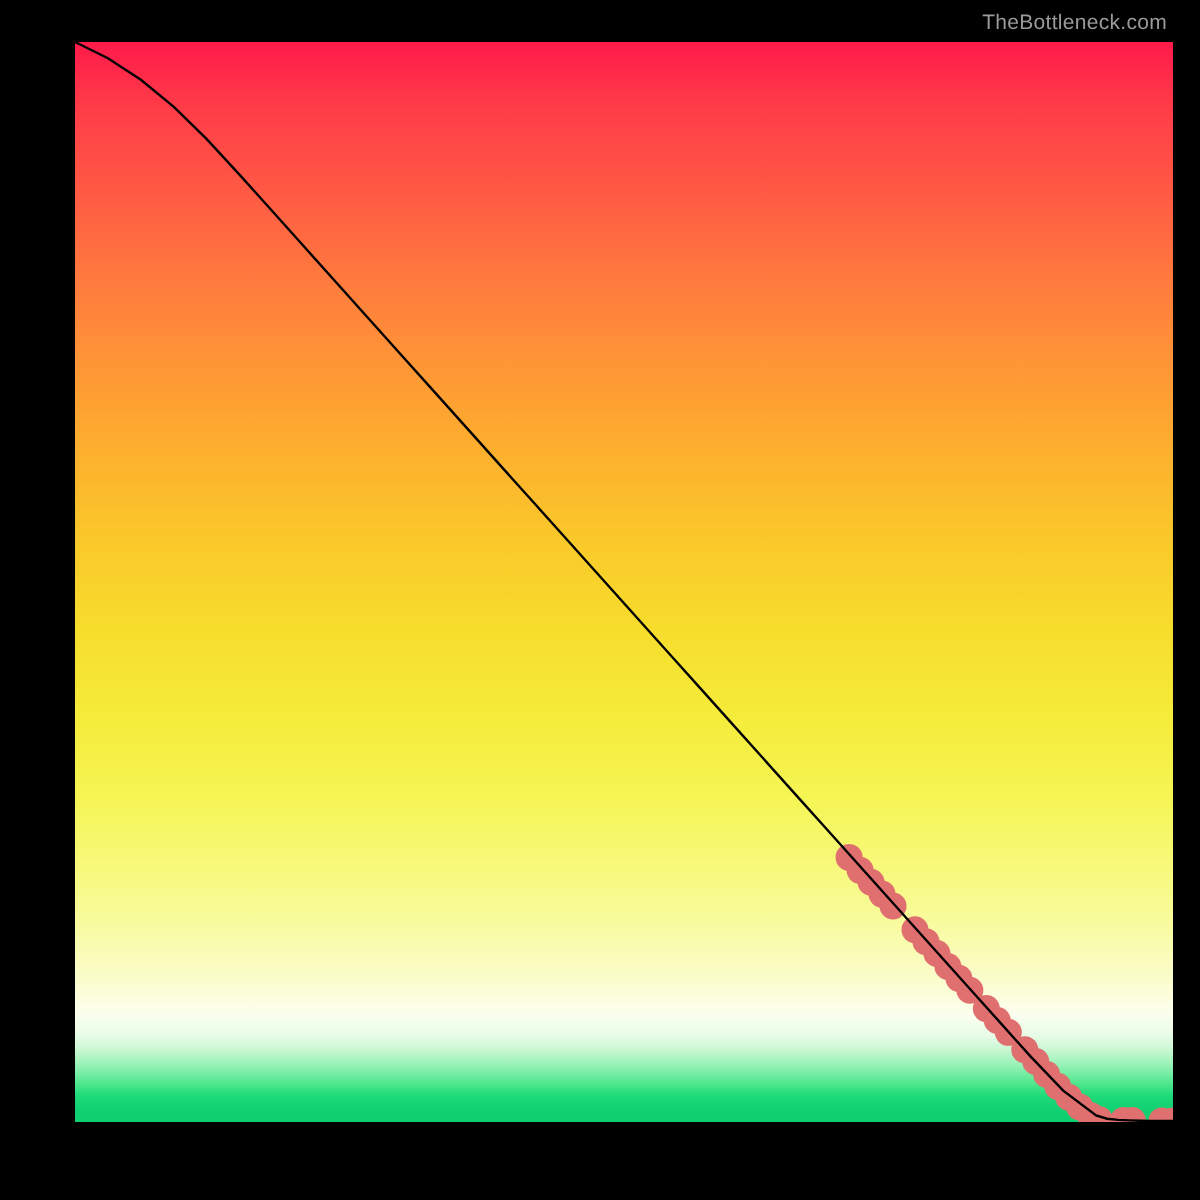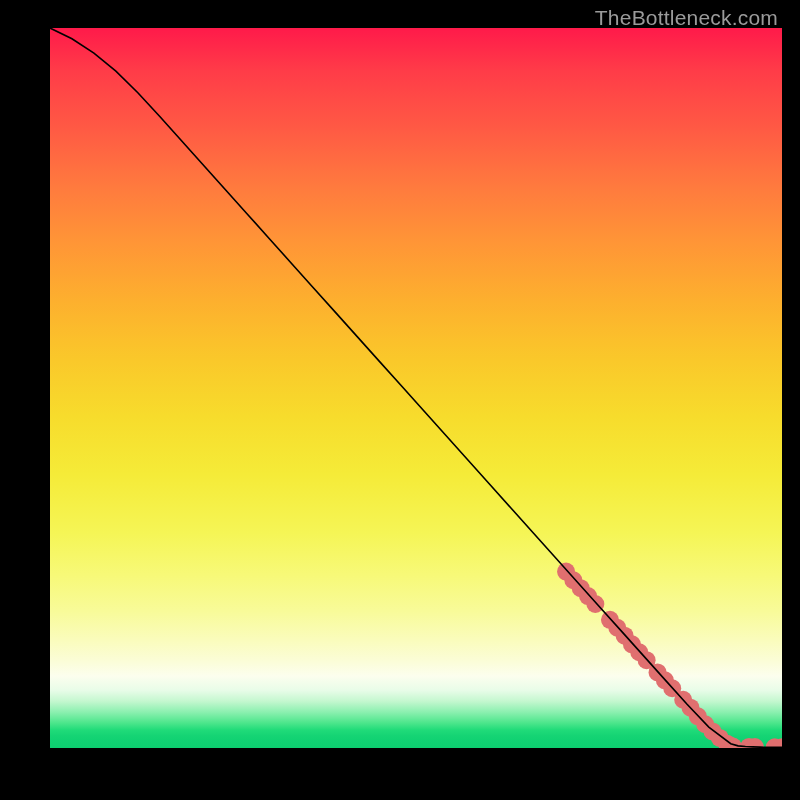--- a/index.html
+++ b/index.html
@@ -48,21 +48,21 @@
       #15d474 98.3%,
       #10d172 99%,
       #0dcf70 100%
     );
   }
   .watermark {
     position: absolute;
     top: 6px;
     right: 22px;
     color: #9a9a9a;
-    font-size: 21px;
+    font-size: 14px;
     font-weight: 500;
     letter-spacing: 0.2px;
   }
   svg.overlay {
     position: absolute;
     left: 50px;
     top: 28px;
     width: 732px;
     height: 720px;
   }

